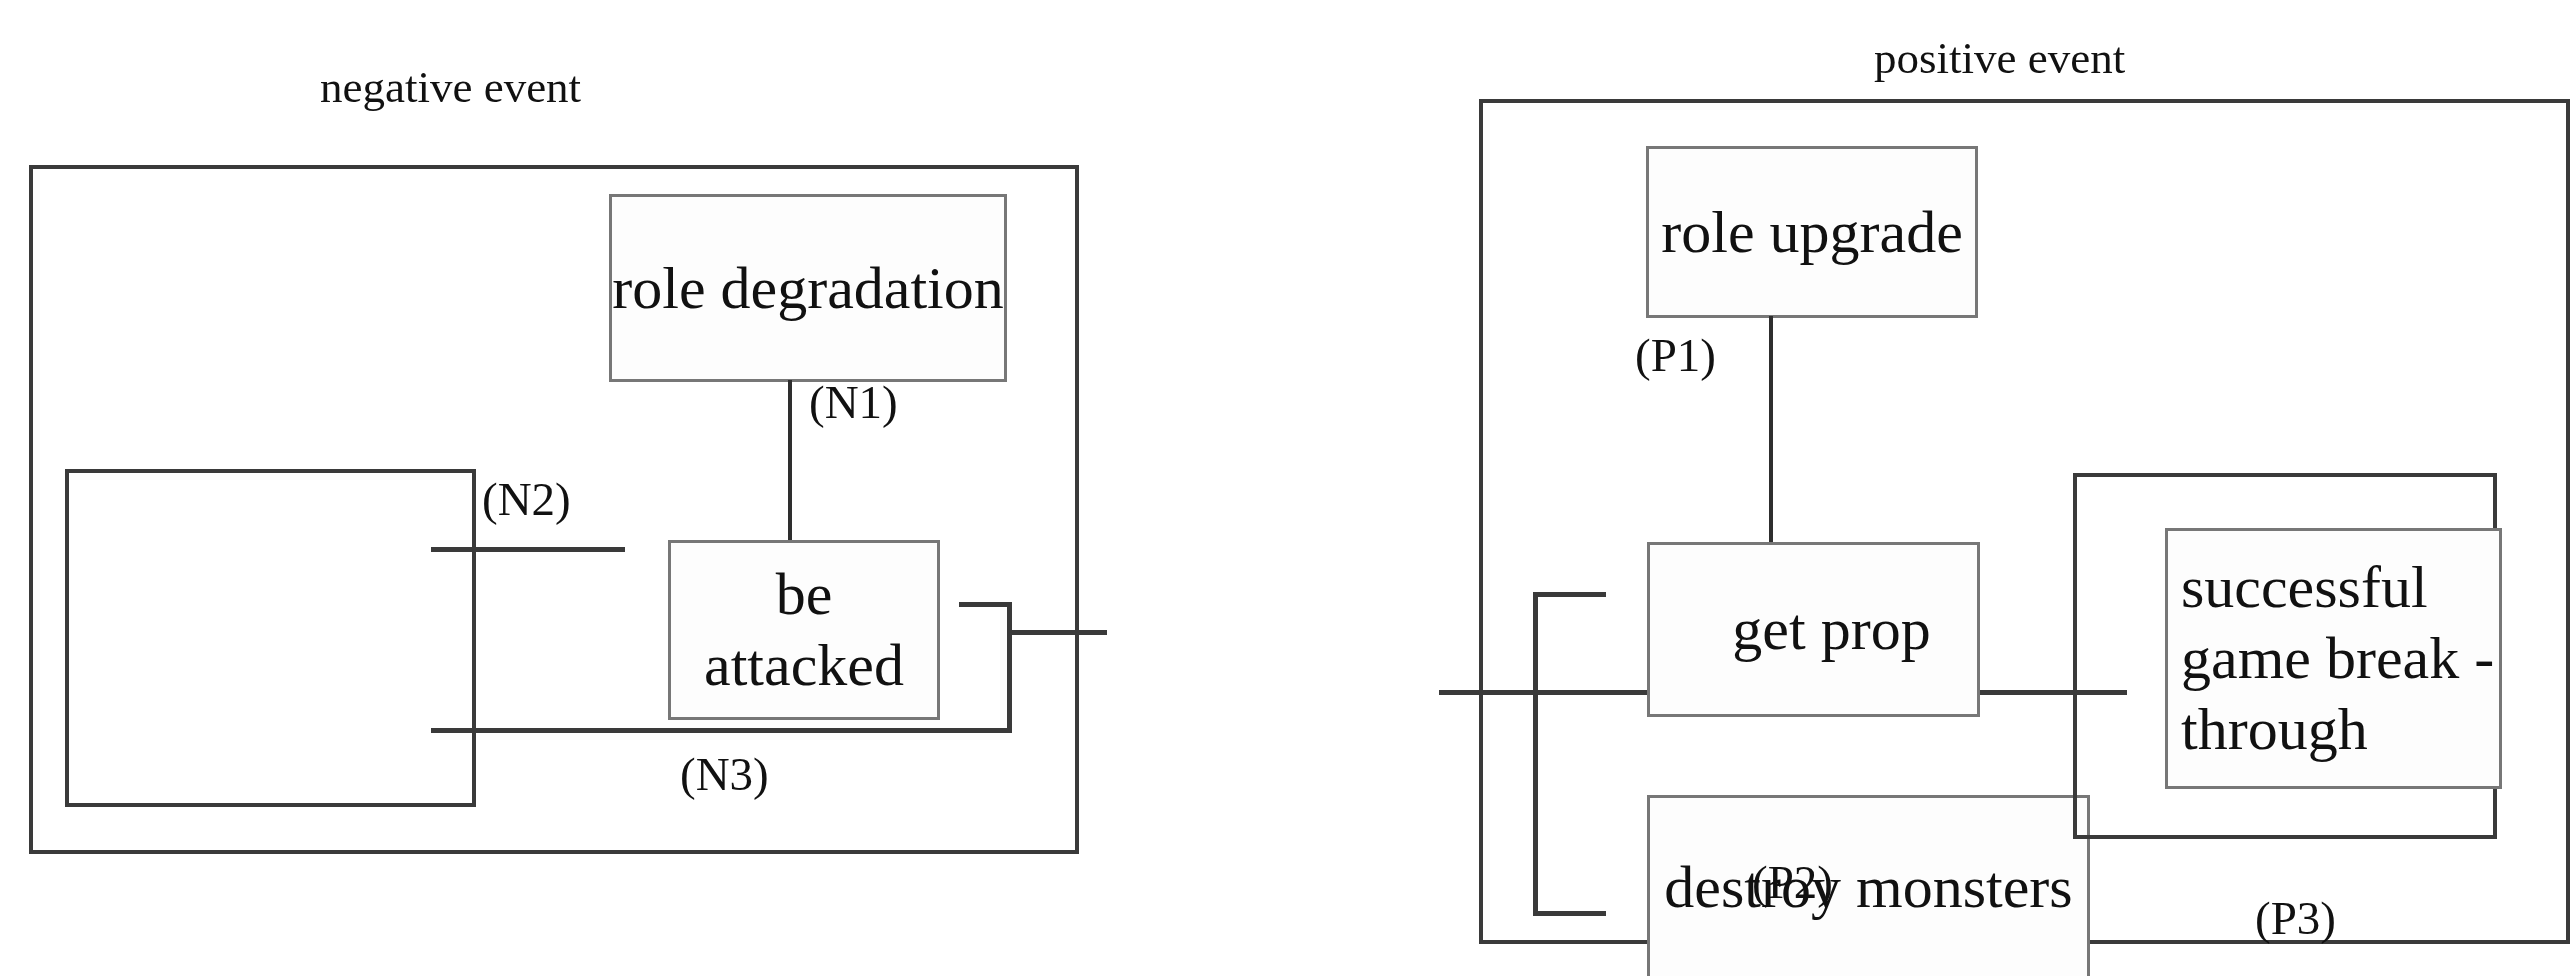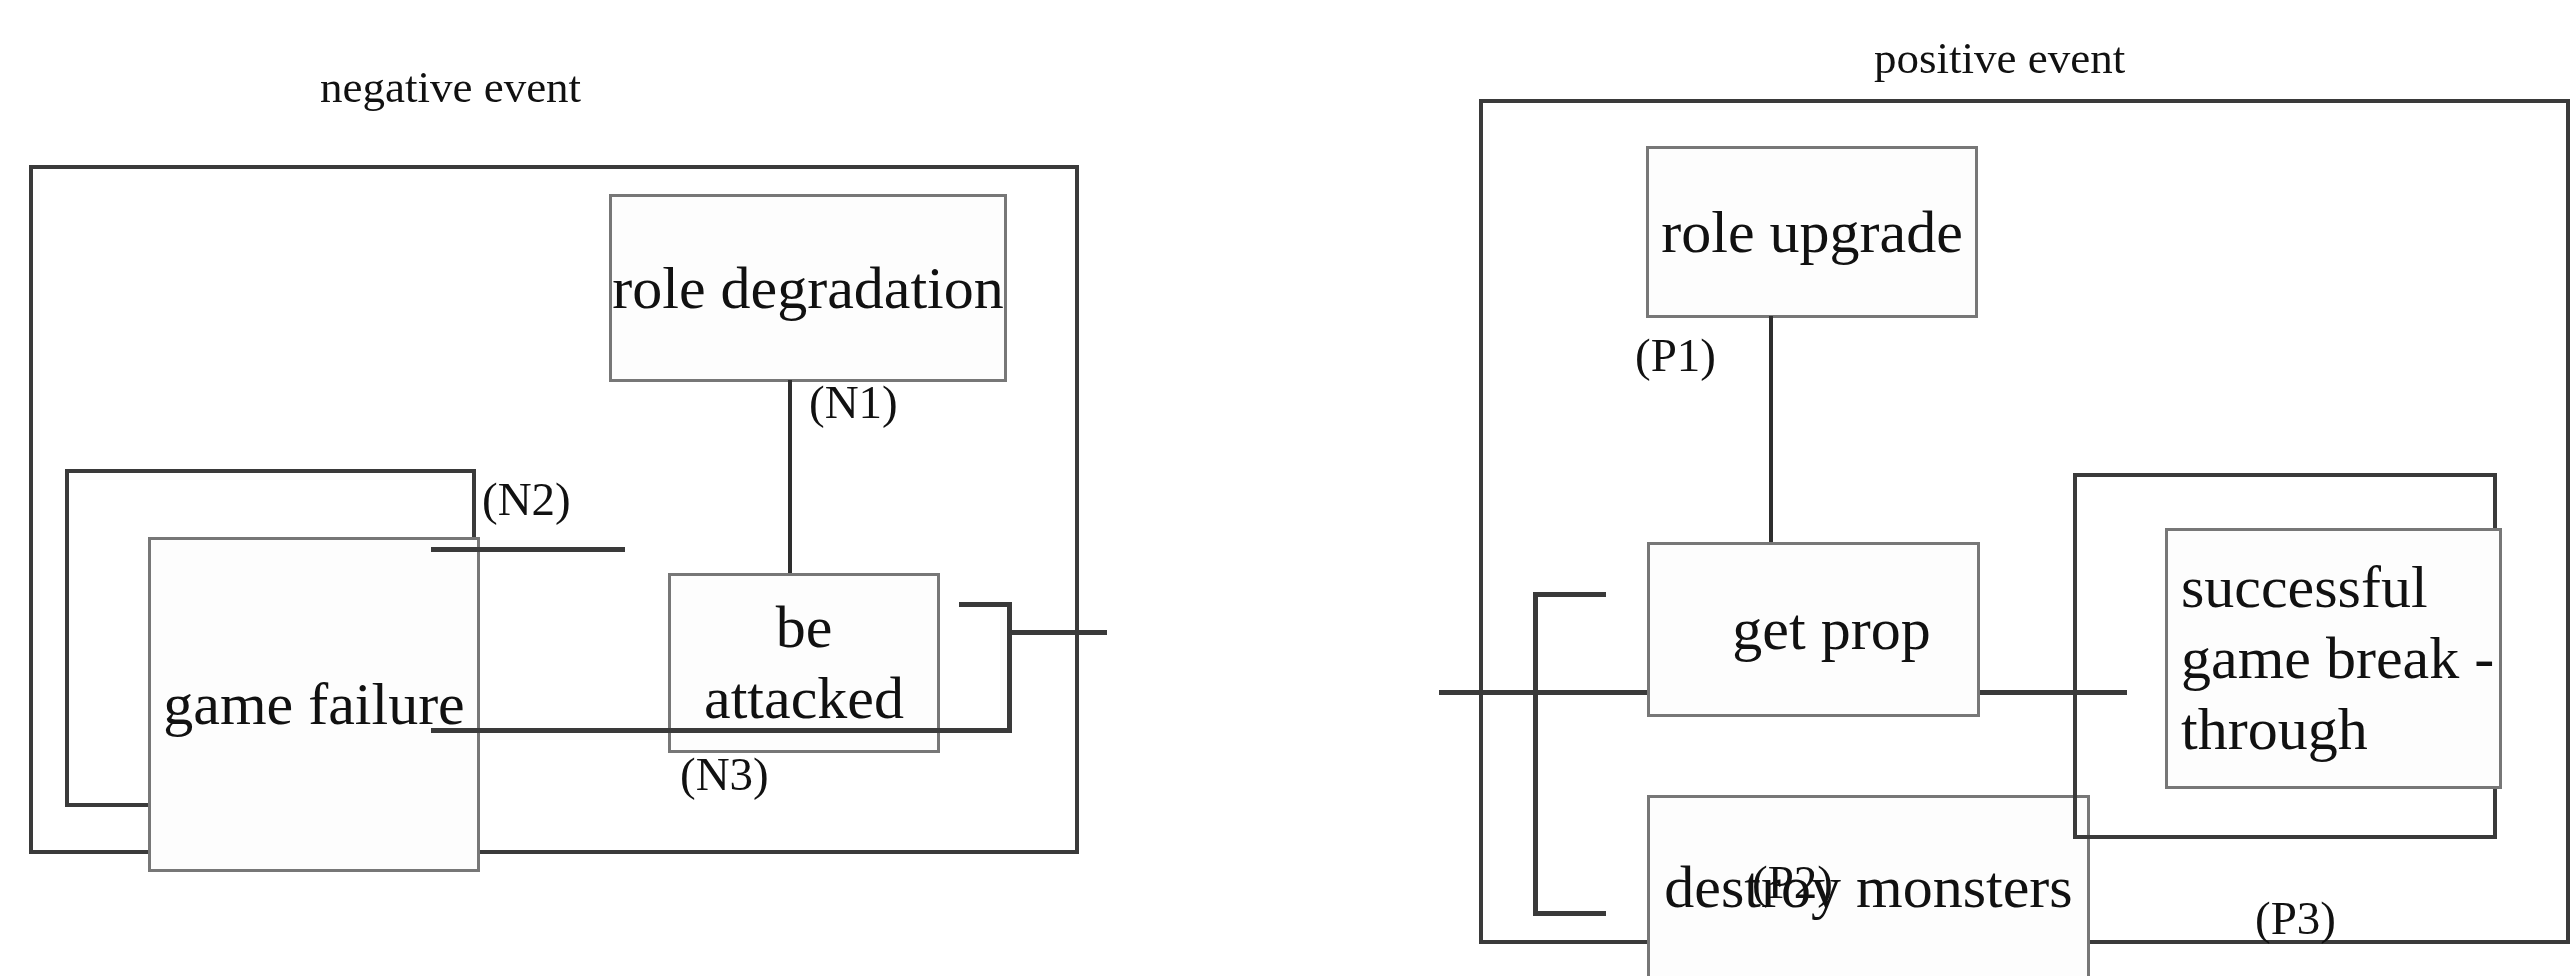--- a/index.html
+++ b/index.html
@@ -86,26 +86,25 @@
 
   <div class="grp" style="left:29px; top:165px; width:1050px; height:689px;"></div>
 
   <div class="box node t-node" style="left:563px; top:194px; width:398px; height:188px;">role degradation</div>
 
   <div class="vline-thin" style="left:788px; top:380px; height:196px;"></div>
   <div class="tag t-tag" style="left:809px; top:379px;font-family:Liberation Serif, serif;">(N1)</div>
 
   <div class="grp" style="left:65px; top:469px; width:411px; height:338px;"></div>
 
-  <div class="box node t-node" style="left:102px; top:537px; width:332px; height:335px;">game failure</div>
 
   <div class="hline" style="left:431px; top:547px; width:194px;"></div>
   <div class="tag t-tag" style="left:482px; top:476px;">(N2)</div>
 
-  <div class="box node t-node" style="left:622px; top:573px; width:272px; height:180px;">be attacked</div>
+  <div class="box node t-node" style="left:622px; top:540px; width:272px; height:180px;">be attacked</div>
 
   <div class="hline" style="left:431px; top:728px; width:580px;"></div>
   <div class="tag t-tag" style="left:680px; top:751px;">(N3)</div>
 
   <div class="vline" style="left:1007px; top:602px; height:131px;"></div>
   <div class="hline" style="left:959px; top:602px; width:53px;"></div>
   <div class="hline" style="left:1007px; top:630px; width:100px;"></div>
 
 
   <div class="hline" style="left:1439px; top:690px; width:688px;"></div>

